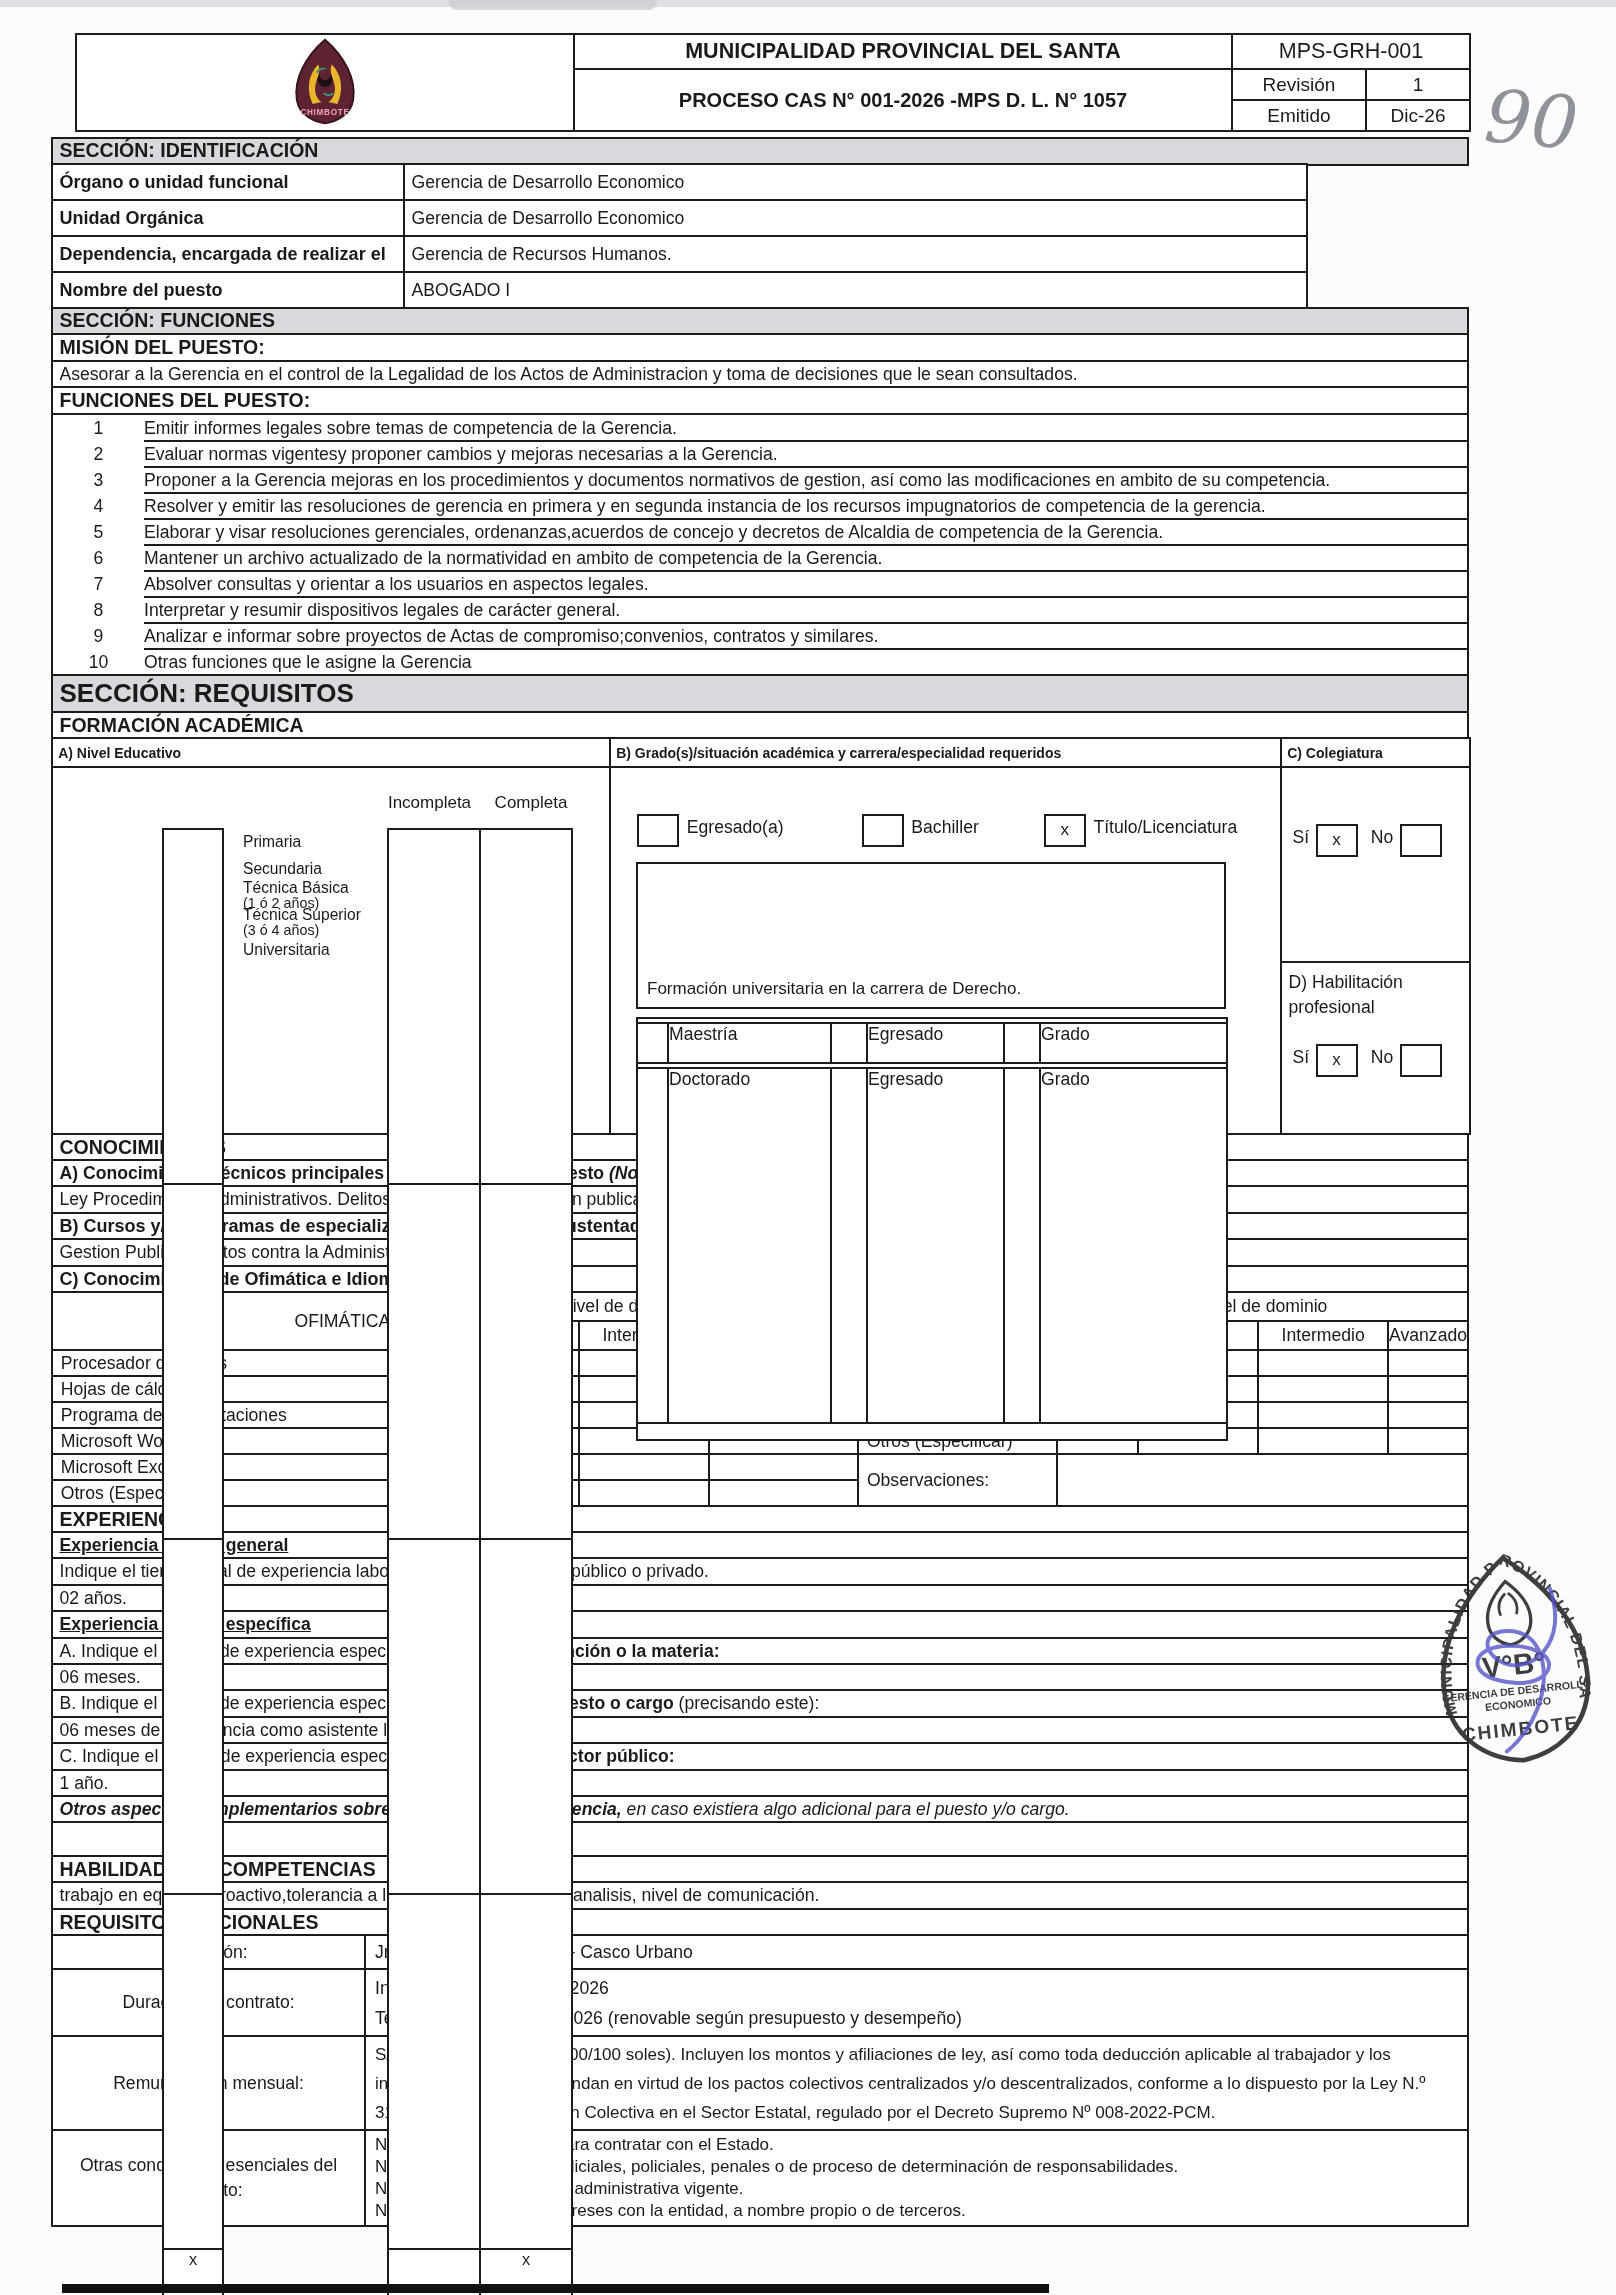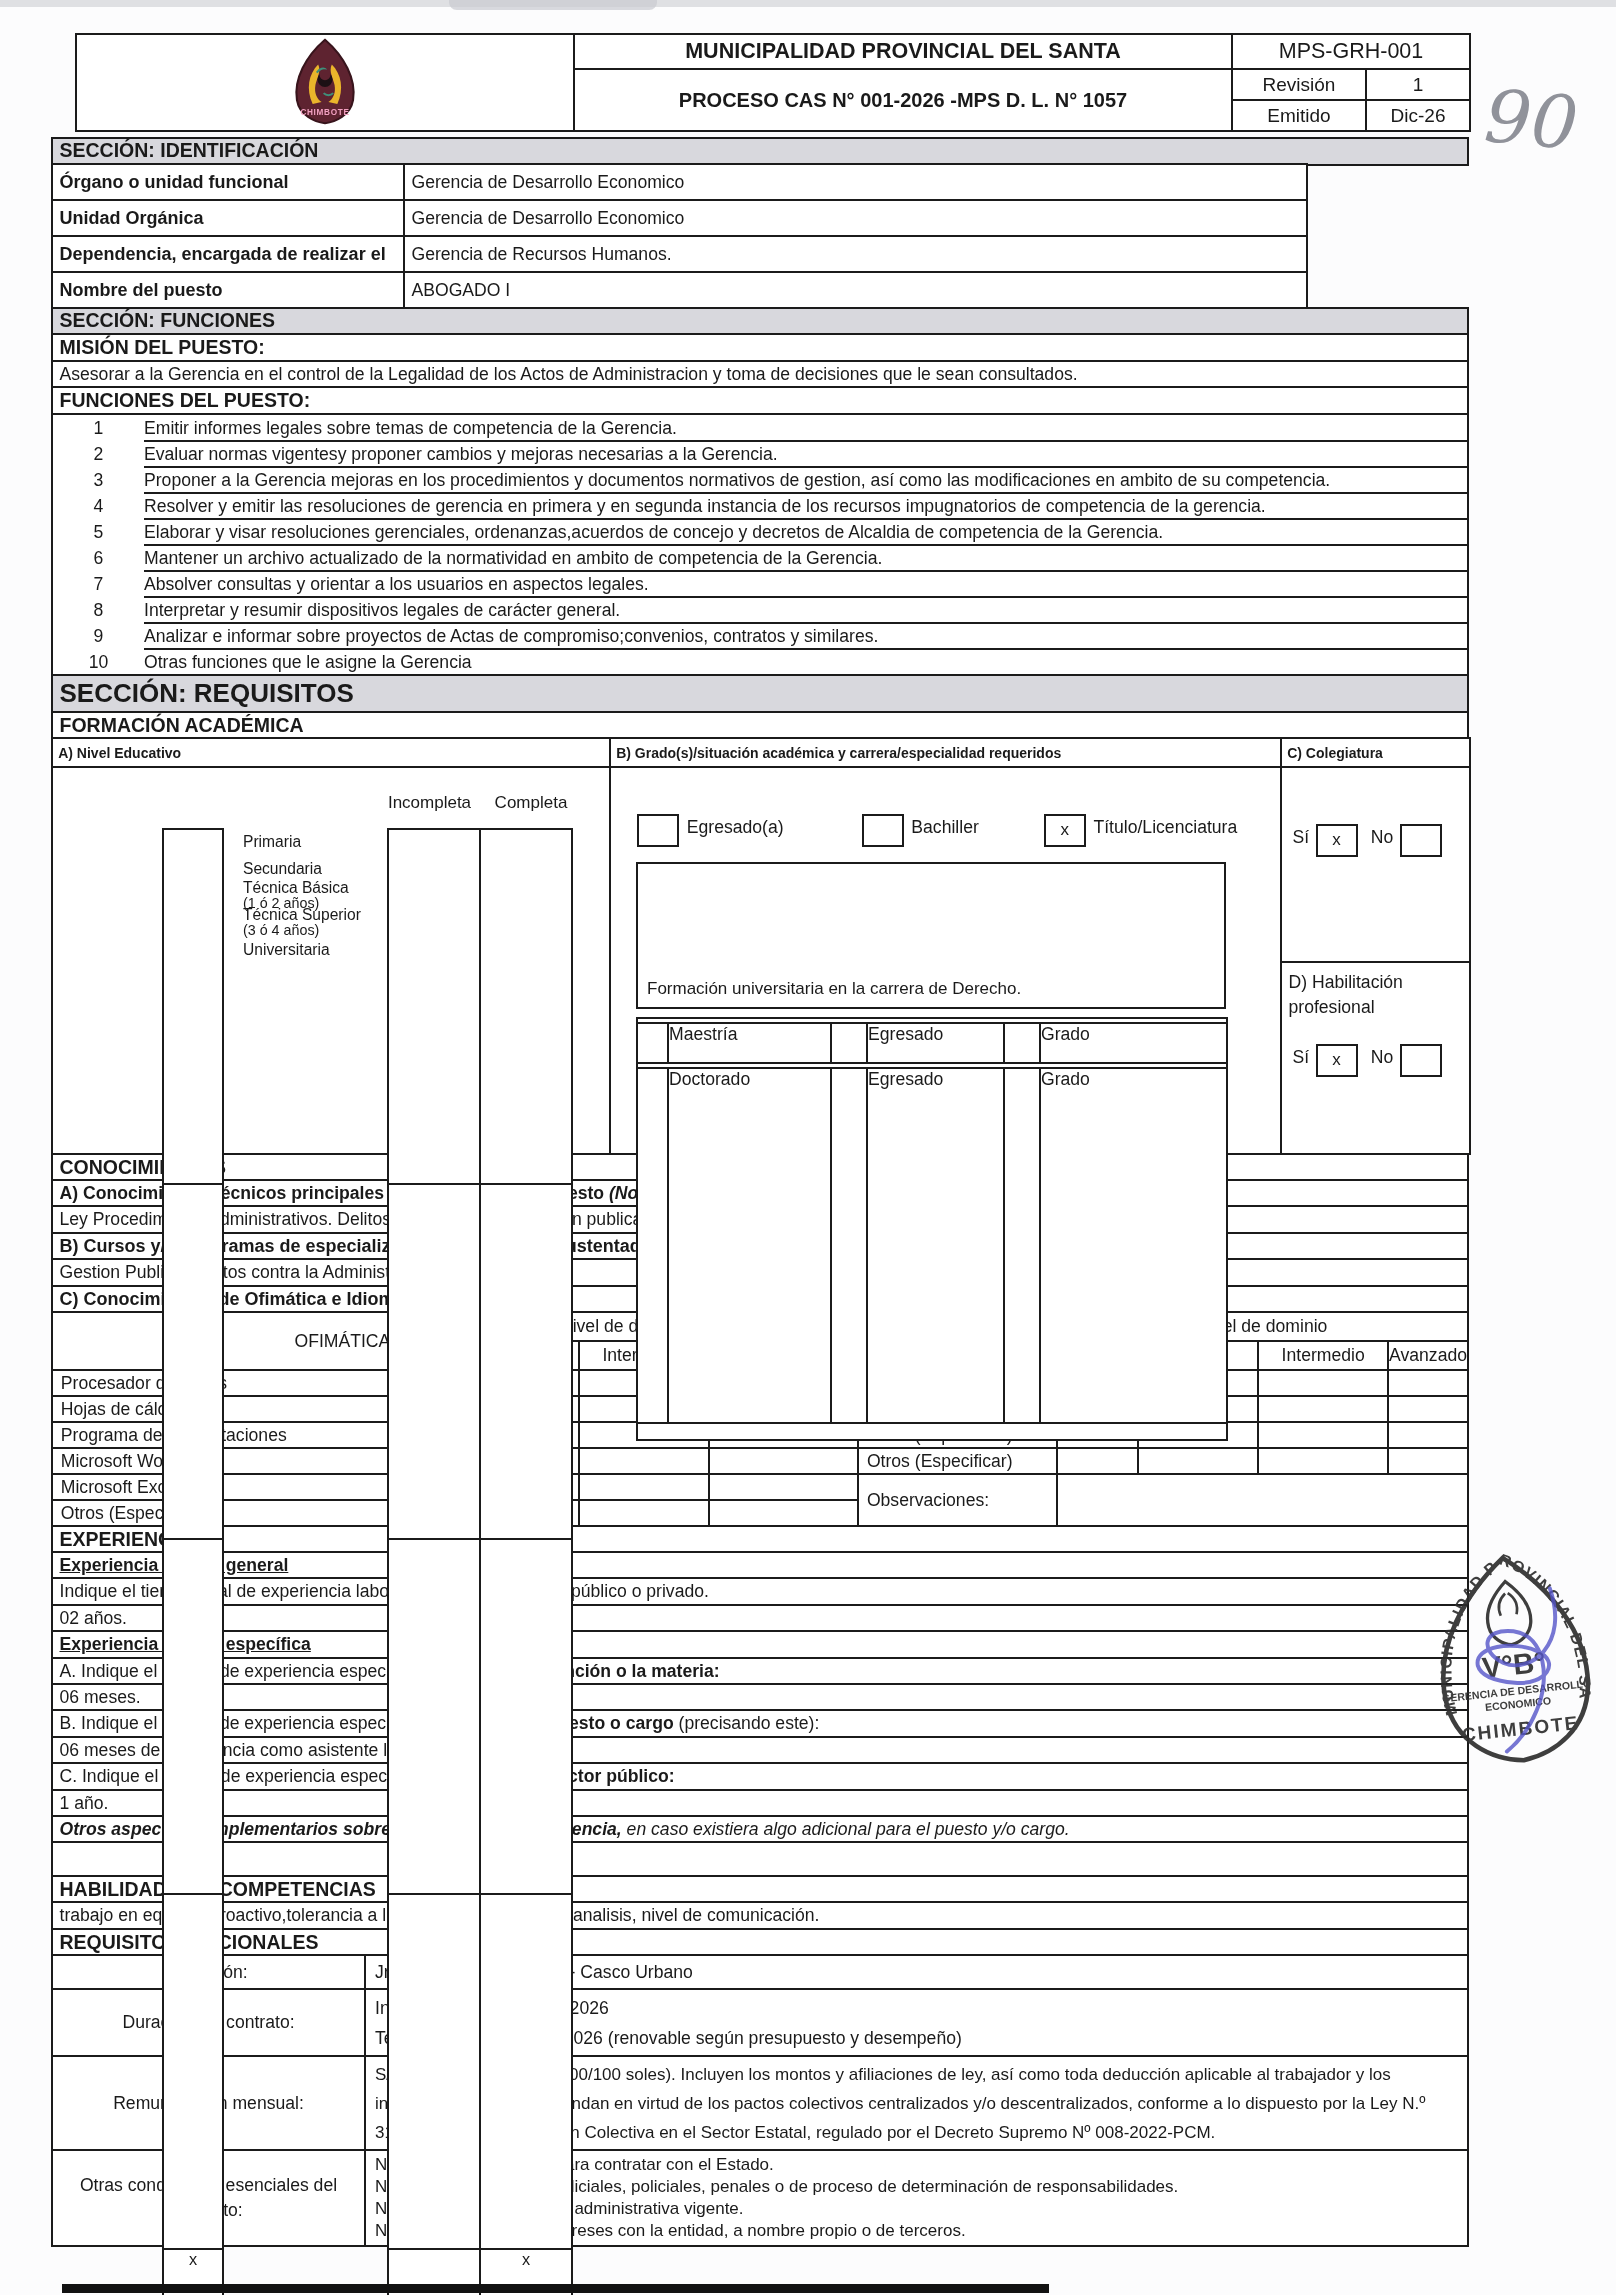--- a/index.html
+++ b/index.html
@@ -61,21 +61,21 @@
   .grow{left:26px;top:43px;height:36px;line-height:33px;white-space:nowrap}
   .glab{font-size:17.6px;margin-left:7.8px}
   .g2{margin-left:75px}
   .g3{margin-left:62px}
   .career{left:25px;top:94px;width:590px;height:147px;border:2.6px solid #1b1b1b}
   .career span{position:absolute;left:9px;bottom:7.8px;font-size:17px}
   .strip td{height:30px;font-size:17.6px;padding-left:5.2px}
   .strip .sp td{height:5.2px;padding:0}
   .strip .spb td{height:17px;padding:0}
   .cbox{height:193px;position:relative}
-  .dbox{height:192px;border-top:2.6px solid #1b1b1b;position:relative}
+  .dbox{height:172px;border-top:2.6px solid #1b1b1b;position:relative}
   .yn{position:absolute;left:10.4px;white-space:nowrap;line-height:34px}
   .yn .w{font-size:17.6px;margin-right:6.5px}
   .yn .chkbox{margin-right:10.4px}
   .dt1{position:absolute;left:6.5px;top:9px;font-size:17.6px}
   .dt2{position:absolute;left:6.5px;top:34px;font-size:17.6px}
 
   .twot{display:flex;margin-top:-2.6px}
   .kt td{font-size:17px;text-align:center;vertical-align:middle}
   .kt .hrow td{height:29px;font-size:17.6px}
   .kt .brow td{height:26px}

